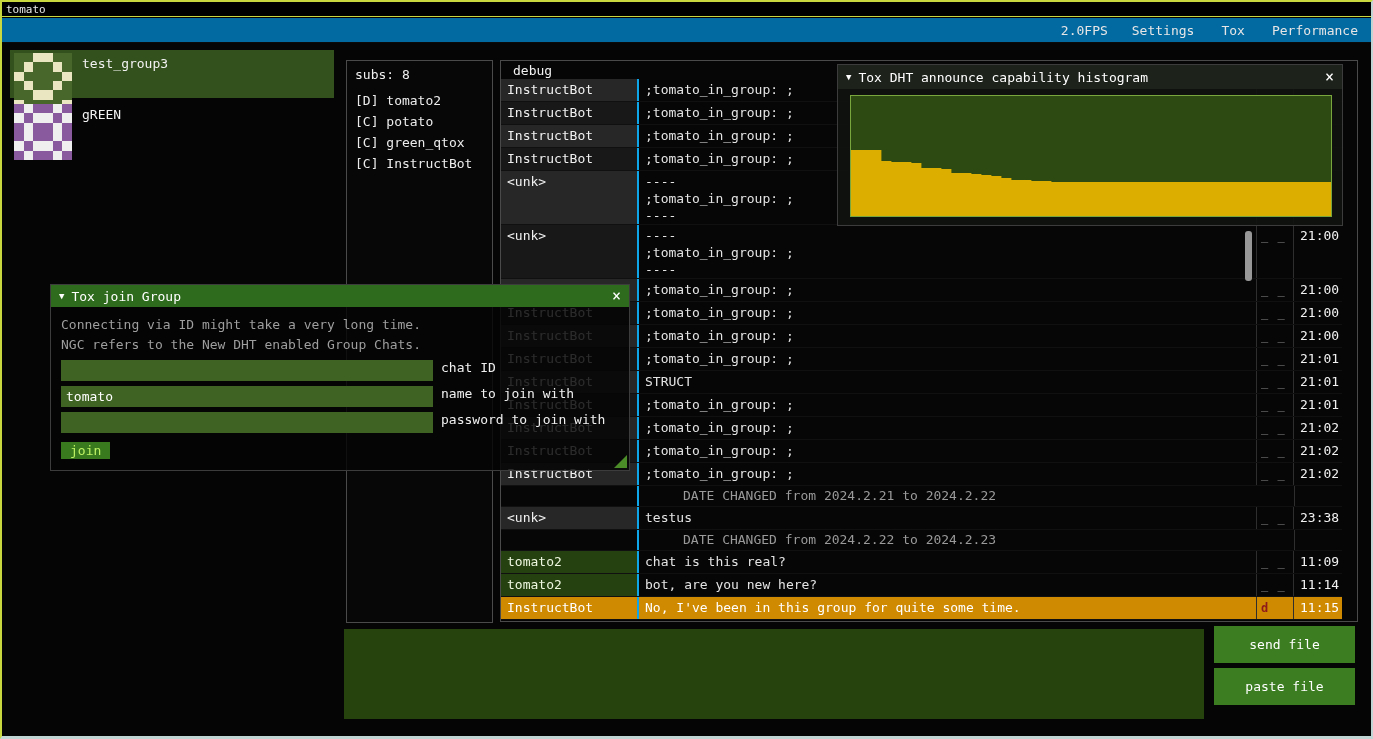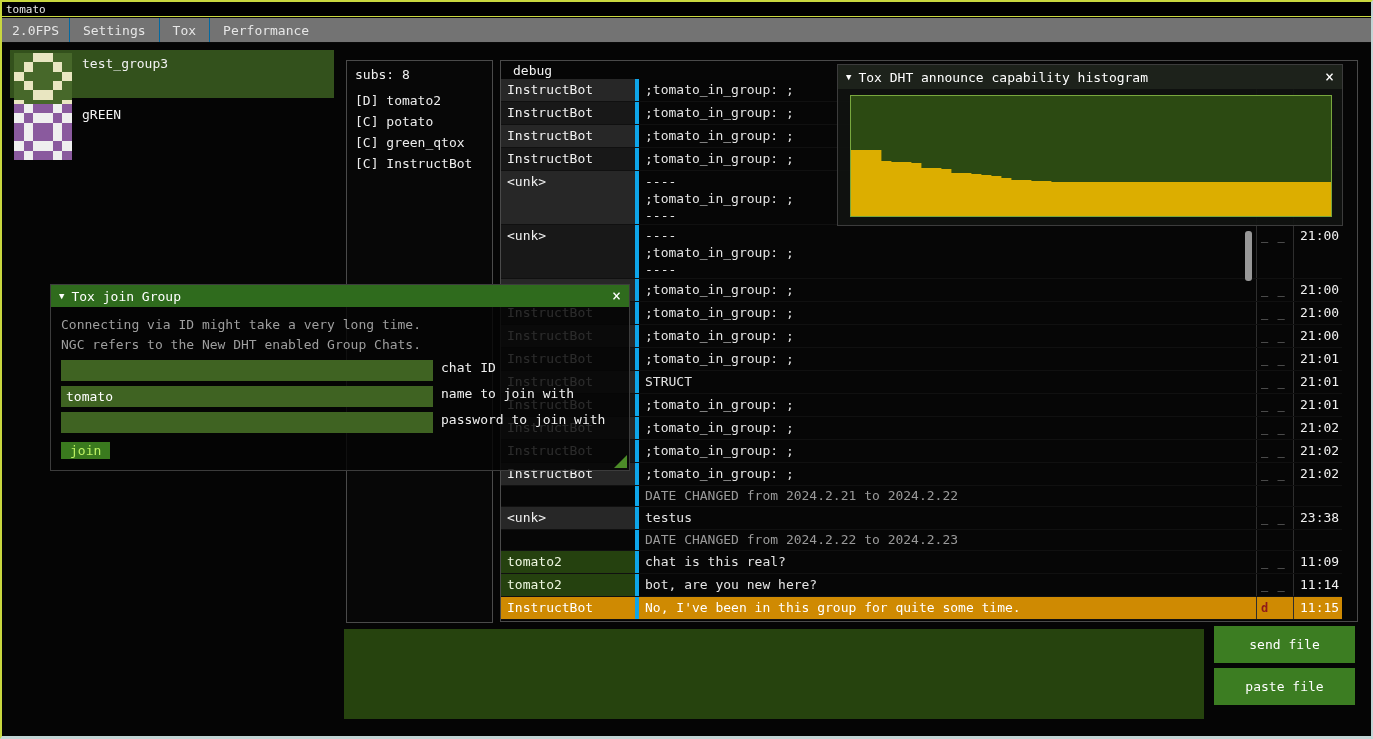--- a/index.html
+++ b/index.html
@@ -4,22 +4,22 @@
 <style>
   * { margin:0; padding:0; box-sizing:border-box; }
   html,body { width:1373px; height:739px; background:#050505; overflow:hidden;
     font-family:"DejaVu Sans Mono", monospace; font-size:13px; color:#e6e6e6; }
   .frame { position:absolute; inset:0; border-top:2px solid #c9d83f; border-left:2px solid #c9d83f;
     border-right:2px solid #c2d5d5; border-bottom:3px solid #c2d5d5;padding-left:35px; }
 
   
   .titlebar { position:absolute; left:0; top:0; width:100%; height:15px; background:#000;
     font-size:11px; line-height:15px; padding-left:4px; border-bottom:1px solid #c9d83f; color:#e8e8e8; }
-  .menubar { position:absolute; left:0; top:16px; width:100%; height:25px; background:#737373;
-    display:flex; align-items:center; border-bottom:1px solid #0a0a0a; }
+  .menubar { position:absolute; left:0; top:16px; width:100%; height:25px; background:#0369a1;
+    display:flex; align-items:center; border-bottom:1px solid #0a0a0a;justify-content:flex-end; }
   .fps { padding:0 10px; }
   .menu-items { display:flex; height:100%; align-items:center; }
   .menu-item { padding:0 13px; height:100%; line-height:25px; border-left:1px solid #0369a1; cursor:default; }
 
   
   .group-list { position:absolute; left:8px; top:48px; width:324px; }
   .group-row { display:flex; align-items:flex-start; height:48px; margin-bottom:3px; }
   .group-row.selected { background:#33511c; }
   .avatar { width:58px; height:56px; margin:3px 0 0 4px; display:grid;
     grid-template-columns:repeat(6,1fr); grid-template-rows:repeat(6,1fr); }
@@ -31,32 +31,32 @@
   .subs-header { padding:6px 8px 8px 8px; color:#f0f0f0; }
   .sub-item { padding:1px 8px; line-height:19px; color:#ececec; }
 
   
   .chat-panel { position:absolute; left:498px; top:58px; width:858px; height:562px;
     border:1px solid #4a4a4a; background:#060606; overflow:hidden; }
   .chat-tab { padding:2px 12px 0 12px; height:18px; color:#f2f2f2; }
   .chat-rows { position:absolute; left:0; top:18px; width:841px; }
   .crow { display:grid; grid-template-columns:138px 618px 37px 1fr; min-height:23px;
     border-bottom:1px solid rgba(255,255,255,0.045); }
-  .col-name { padding:0 6px; line-height:22px; color:#f0f0f0; border-right:4px solid #0ea5e9;
+  .col-name { padding:0 6px; line-height:22px; color:#f0f0f0; border-right:2px solid #0ea5e9;
     overflow:hidden; white-space:nowrap; }
   .col-msg  { padding:0 6px; color:#e4e4e4; border-right:1px solid #2e2e2e; }
   .col-msg > div { line-height:22px; white-space:pre; }
   .crow.multi .col-msg > div { line-height:17px; }
   .crow.multi .col-msg > div:first-child { padding-top:2px; }
   .col-flags { padding-left:4px; line-height:22px; color:#8a8a8a; font-size:12px;
     border-right:1px solid #2e2e2e; letter-spacing:1px; }
   .col-time { padding-left:6px; line-height:22px; color:#f2f2f2; }
   .crow:nth-child(odd)  .col-name { background:#272727; }
   .crow:nth-child(even) .col-name { background:#181818; }
-  .crow.date-row { min-height:21px; }
+  .crow.date-row { min-height:21px;gap:38px; }
   .crow.date-row .col-msg > div { line-height:20px; color:#9a9a9a; }
   .crow.date-row .col-name { background:transparent; }
   .crow.accent-green .col-name { background:#25410f; color:#eef7e0; }
   .crow.accent-orange .col-name, .crow.accent-orange .col-msg,
   .crow.accent-orange .col-flags, .crow.accent-orange .col-time { background:#cf8a02; color:#fff; }
   .flag-d { color:#8f1a1a; font-weight:bold; letter-spacing:0; }
   .scroll-thumb { position:absolute; left:1243px; top:229px; width:7px; height:50px;
     background:#979797; border-radius:3px; z-index:6; }
 
   

